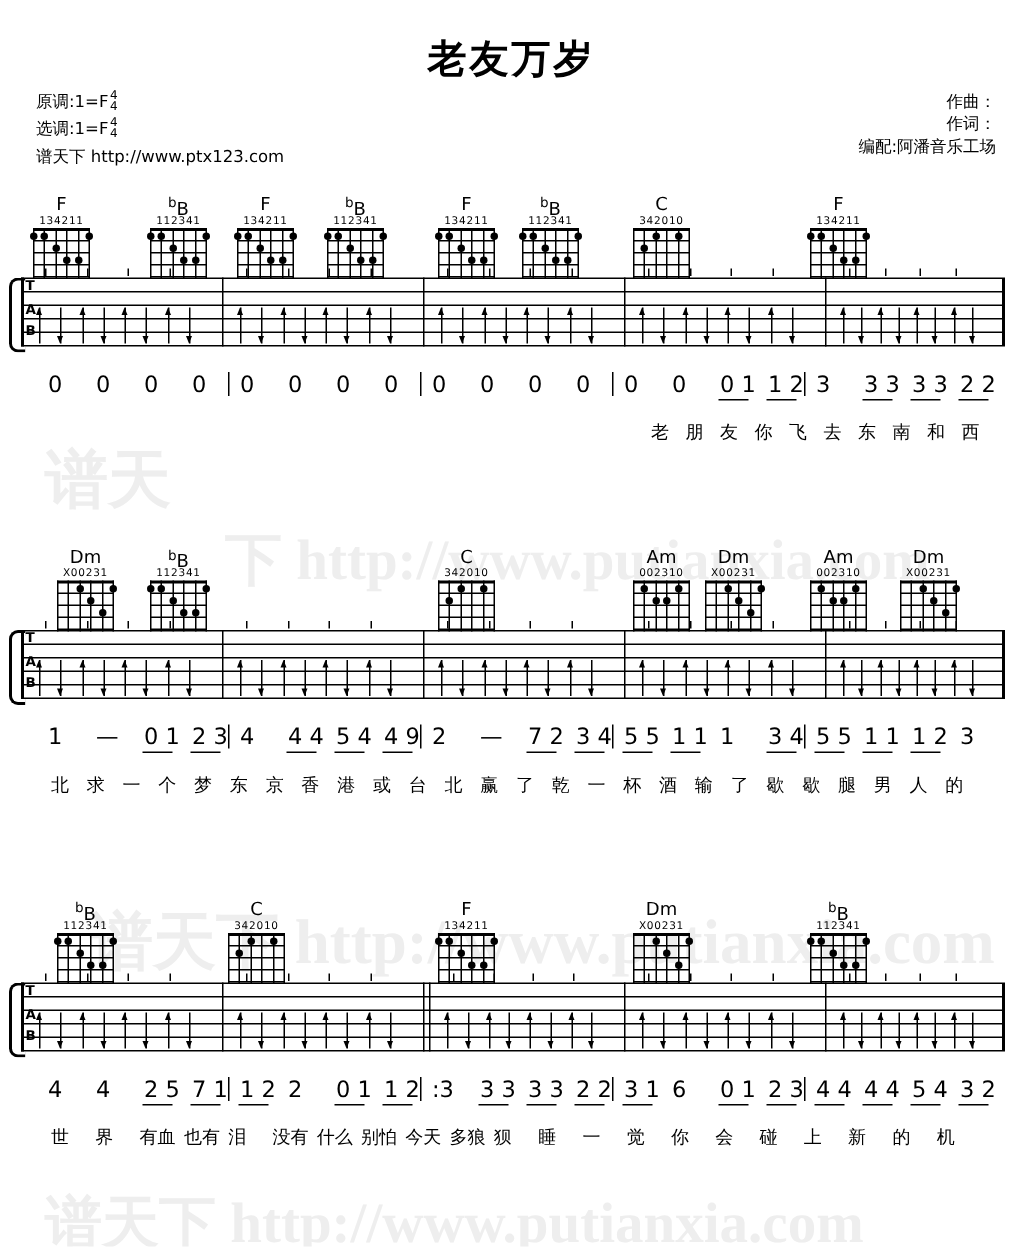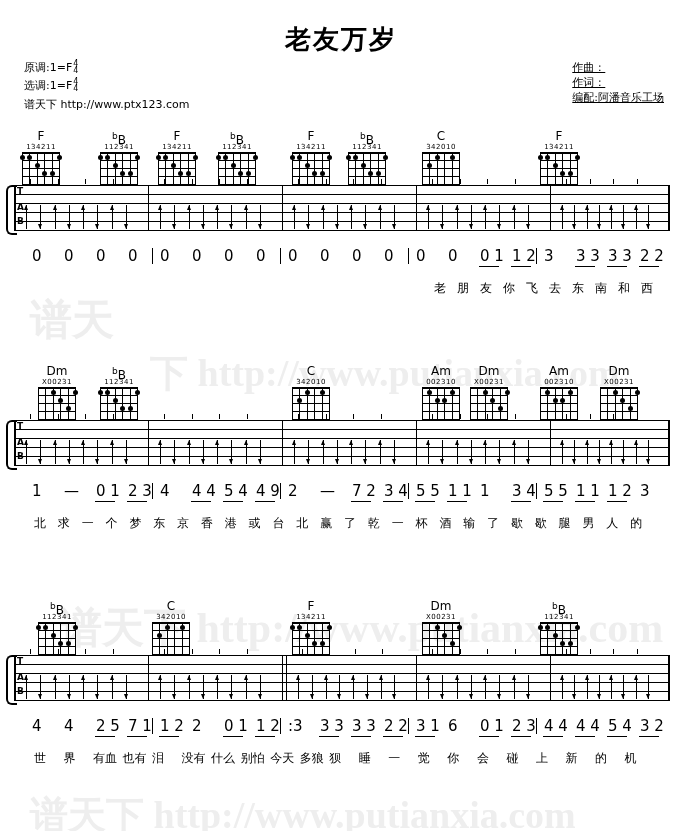--- a/index.html
+++ b/index.html
@@ -47,23 +47,22 @@
     font-size:11px;line-height:15px;
     font-family:"DejaVu Sans", sans-serif;
   }
   .meta-left .frac{
     display:inline-block;vertical-align:-2px;
     font-size:8px;line-height:7px;text-align:center;
     margin-left:1px;
   }
   .meta-right{
     position:absolute;right:18px;top:60px;
-    font-size:11px;line-height:15px;text-align:left;
+    font-size:11px;line-height:15px;text-align:right;
     font-family:"DejaVu Sans", sans-serif;
-    text-decoration:underline;
   }
 
   
   .chord{position:absolute;z-index:2;}
   .chord .cname{
     font-size:12px;font-family:"DejaVu Sans", sans-serif;
     text-align:center;height:13px;line-height:13px;white-space:nowrap;
   }
   .chord .cname sup{font-size:9px;vertical-align:super;}
   .chord .cfing{

